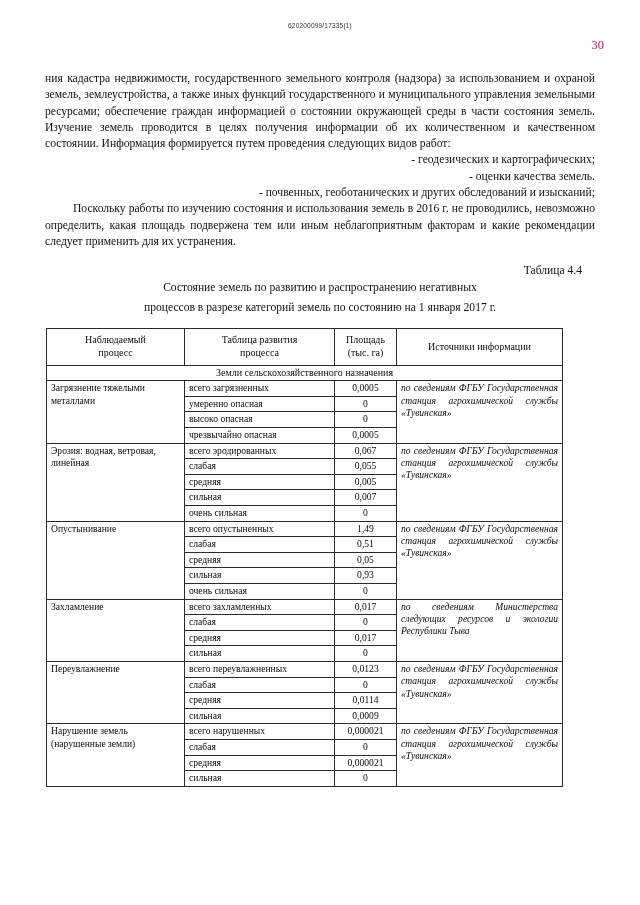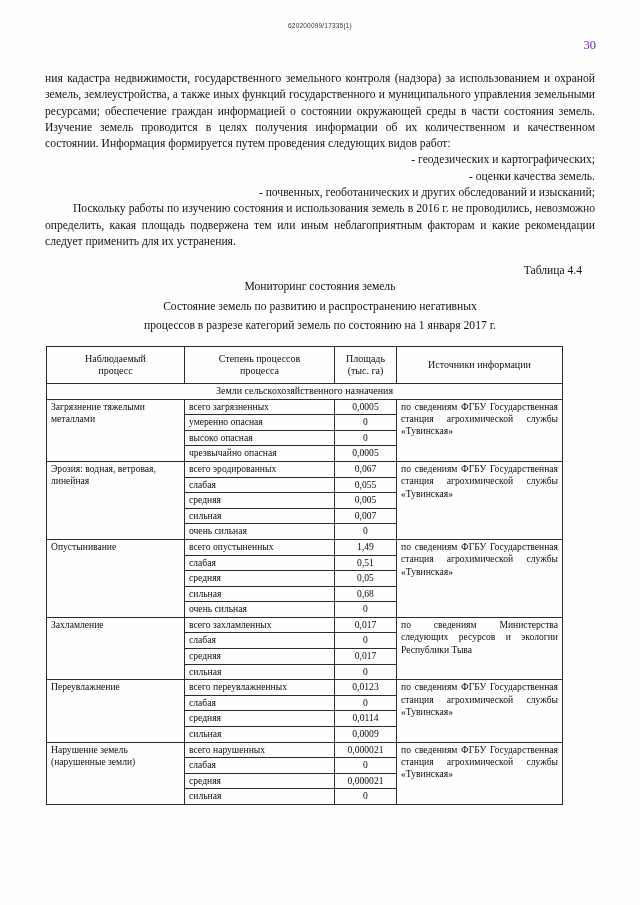--- a/index.html
+++ b/index.html
@@ -31,23 +31,23 @@
     width: 640px;
     text-align: center;
     font-family: "Liberation Sans", "DejaVu Sans", sans-serif;
     font-size: 6.5px;
     letter-spacing: 0.2px;
     color: #333;
   }
   .page-number {
     position: absolute;
     top: 38px;
-    right: 44px;
+    right: 36px;
     font-size: 12.5px;
-    color: #6d28d9;
+    color: #be185d;
   }
   
   .content {
     position: absolute;
     top: 71px;
     left: 45px;
     width: 550px;
   }
   p.para {
     margin: 0;
@@ -138,20 +138,21 @@
   }
   td.c-area {
     text-align: center;
   }
   td.c-source {
     text-align: justify;
     text-justify: inter-word;
     padding-left: 5px;
     padding-right: 4px;
     line-height: 12.6px;
+    font-style: italic;
   }
   .col-process { width: 138px; }
   .col-degree  { width: 150px; }
   .col-area    { width: 62px;  }
   .col-source  { width: 166px; }
   tr.data-row td { height: 12.6px; }
 </style>
 </head>
 <body>
 
@@ -166,39 +167,38 @@
 
     <div class="bullets">
       <div class="bullet-line">- геодезических и картографических;</div>
       <div class="bullet-line">- оценки качества земель.</div>
       <div class="bullet-line">- почвенных, геоботанических и других обследований и изысканий;</div>
     </div>
 
     <p class="para indent">Поскольку работы по изучению состояния и использования земель в 2016 г. не проводились, невозможно определить, какая площадь подвержена тем или иным неблагоприятным факторам и какие рекомендации следует применить для их устранения.</p>
 
     <div class="table-number">Таблица 4.4</div>
-    <div class="tbl-title">Мониторинг состояния земель</div>
     <div class="tbl-subtitle">Состояние земель по развитию и распространению негативных</div>
     <div class="tbl-subtitle">процессов в разрезе категорий земель по состоянию на 1 января 2017 г.</div>
 
     <table class="stat">
       <colgroup>
         <col class="col-process">
         <col class="col-degree">
         <col class="col-area">
         <col class="col-source">
       </colgroup>
       <thead>
         <tr>
           <th class="hdr">
             <span>Наблюдаемый</span><br>
             <span>процесс</span>
           </th>
           <th class="hdr">
-            <span>Степень процессов</span><br>
+            <span>Таблица развития</span><br>
             <span>процесса</span>
           </th>
           <th class="hdr">
             <span>Площадь</span><br>
             <span>(тыс. га)</span>
           </th>
           <th class="hdr">
             <span>Источники информации</span>
           </th>
         </tr>
@@ -257,21 +257,21 @@
           <tr class="data-row">
             <td class="c-degree">слабая</td>
             <td class="c-area">0,51</td>
           </tr>
           <tr class="data-row">
             <td class="c-degree">средняя</td>
             <td class="c-area">0,05</td>
           </tr>
           <tr class="data-row">
             <td class="c-degree">сильная</td>
-            <td class="c-area">0,68</td>
+            <td class="c-area">0,93</td>
           </tr>
           <tr class="data-row">
             <td class="c-degree">очень сильная</td>
             <td class="c-area">0</td>
           </tr>
           <tr class="data-row">
             <td class="c-process" rowspan="4">Захламление</td>
             <td class="c-degree">всего захламленных</td>
             <td class="c-area">0,017</td>
             <td class="c-source" rowspan="4">по сведениям Министерства следующих ресурсов и экологии Республики Тыва</td>

